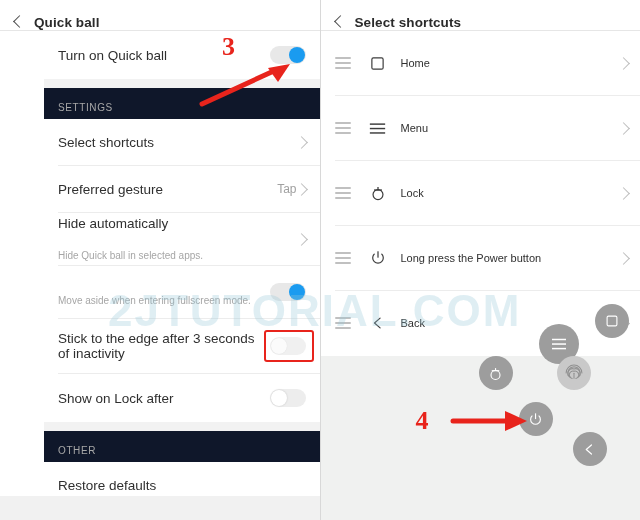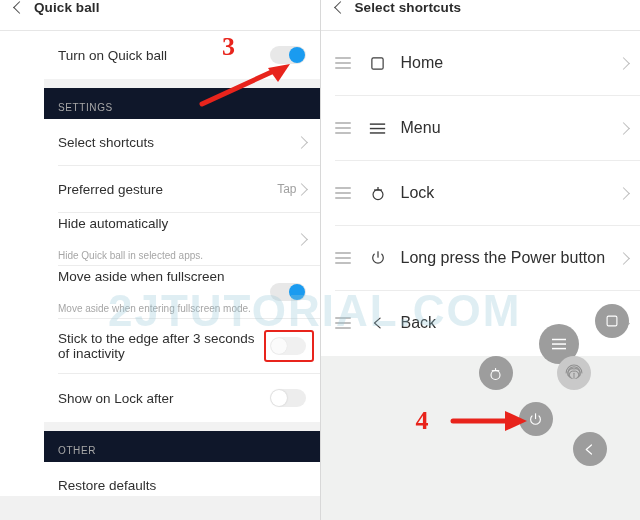--- a/index.html
+++ b/index.html
@@ -25,21 +25,21 @@
     background: #ffffff;
     overflow: hidden;
   }
   .screen-left { width: 320px; border-right: 1px solid #d8d8d8; }
   .screen-right { width: 320px; background: #ffffff; }
 
   
   .header {
     height: 30px;
     display: flex;
-    align-items: flex-start;
+    align-items: flex-end;
     padding: 0 10px;
     background: #ffffff;
     border-bottom: 1px solid #e6e6e6;
   }
   .back-chevron {
     width: 16px;
     height: 16px;
     display: inline-block;
     position: relative;
     flex: 0 0 auto;
@@ -203,21 +203,21 @@
     width: 22px;
     height: 22px;
     flex: 0 0 auto;
     margin-right: 12px;
     display: flex;
     align-items: center;
     justify-content: center;
     color: #3d3d3d;
   }
   .sc-label {
-    font-size: 16px;
+    font-size: 11px;
     color: #2f2f2f;
     flex: 1 1 auto;
   }
   .sc-sep {
     height: 1px;
     background: #ececec;
     margin-left: 14px;
   }
 
   
@@ -335,21 +335,20 @@
           <span class="row-sub">Hide Quick ball in selected apps.</span>
         </div>
         <div class="row-right">
           <span class="chev"></span>
         </div>
       </div>
       <div class="sep"></div>
 
       <div class="row" style="min-height:52px;">
         <div class="row-text">
-          <span class="row-title">Move aside when fullscreen</span>
           <span class="row-sub">Move aside when entering fullscreen mode.</span>
         </div>
         <div class="row-right">
           <span class="toggle on"></span>
         </div>
       </div>
       <div class="sep"></div>
 
       <div class="row" style="min-height:54px;">
         <div class="row-text" style="max-width:210px;">

